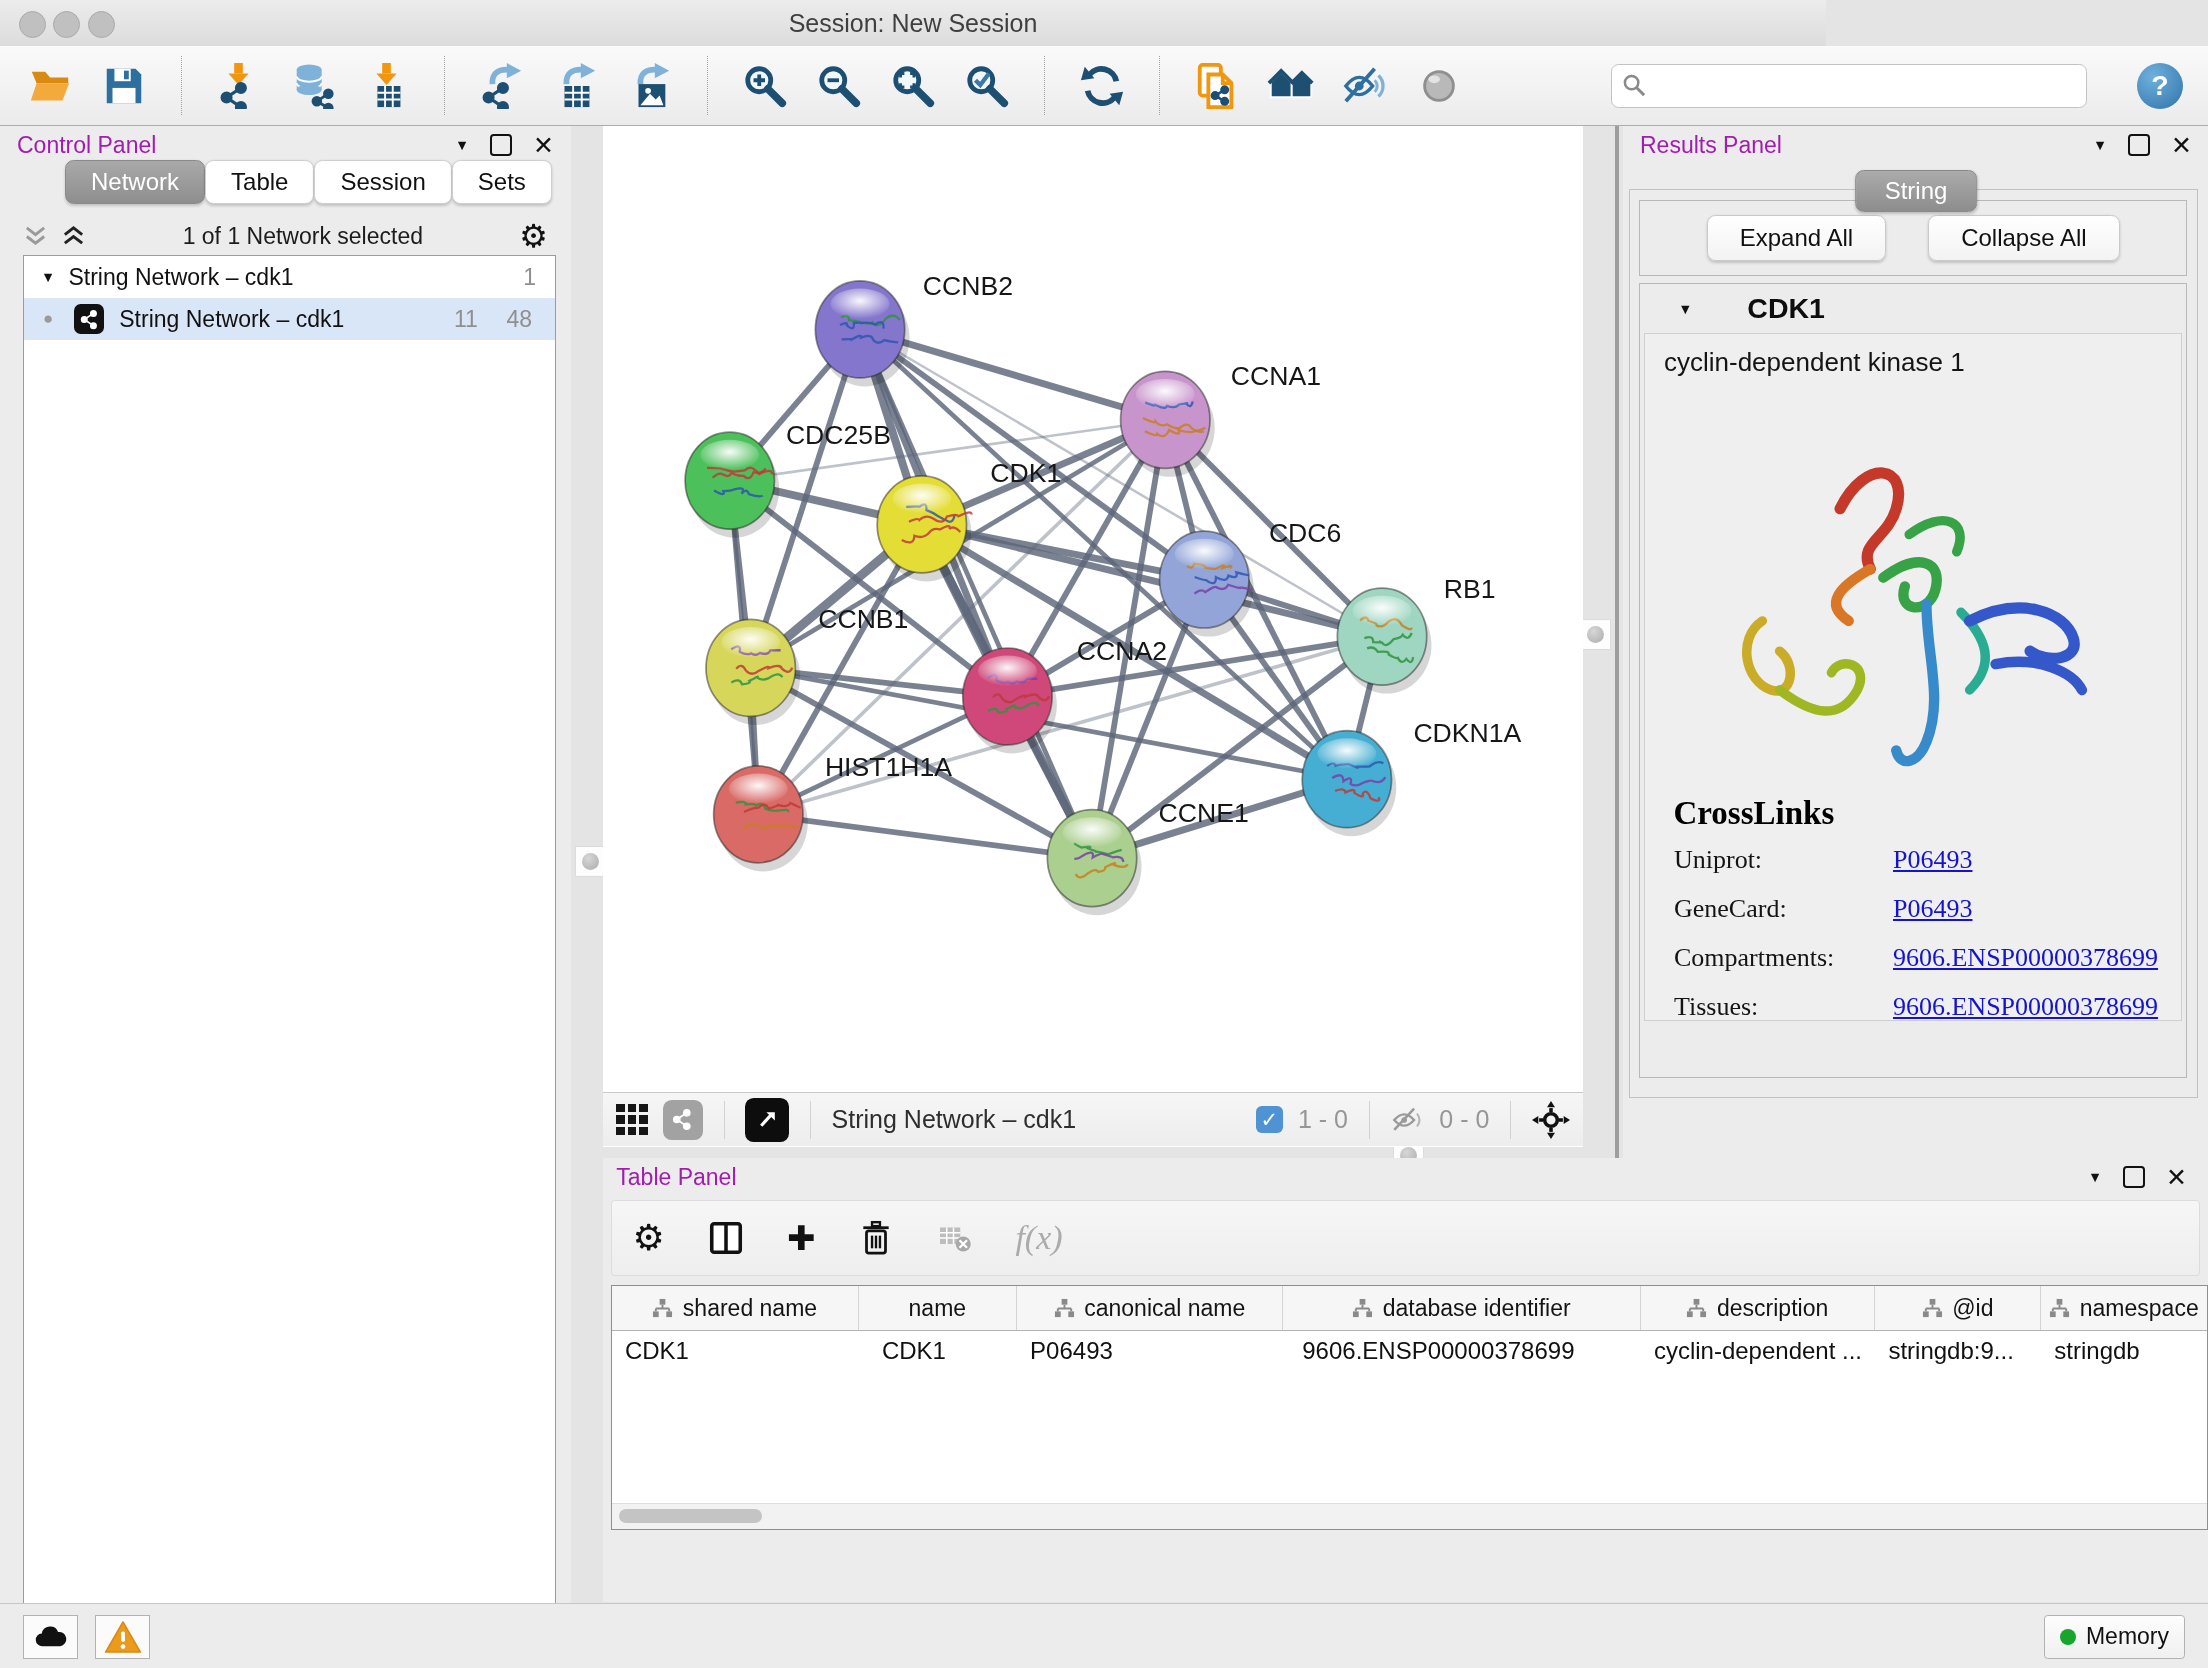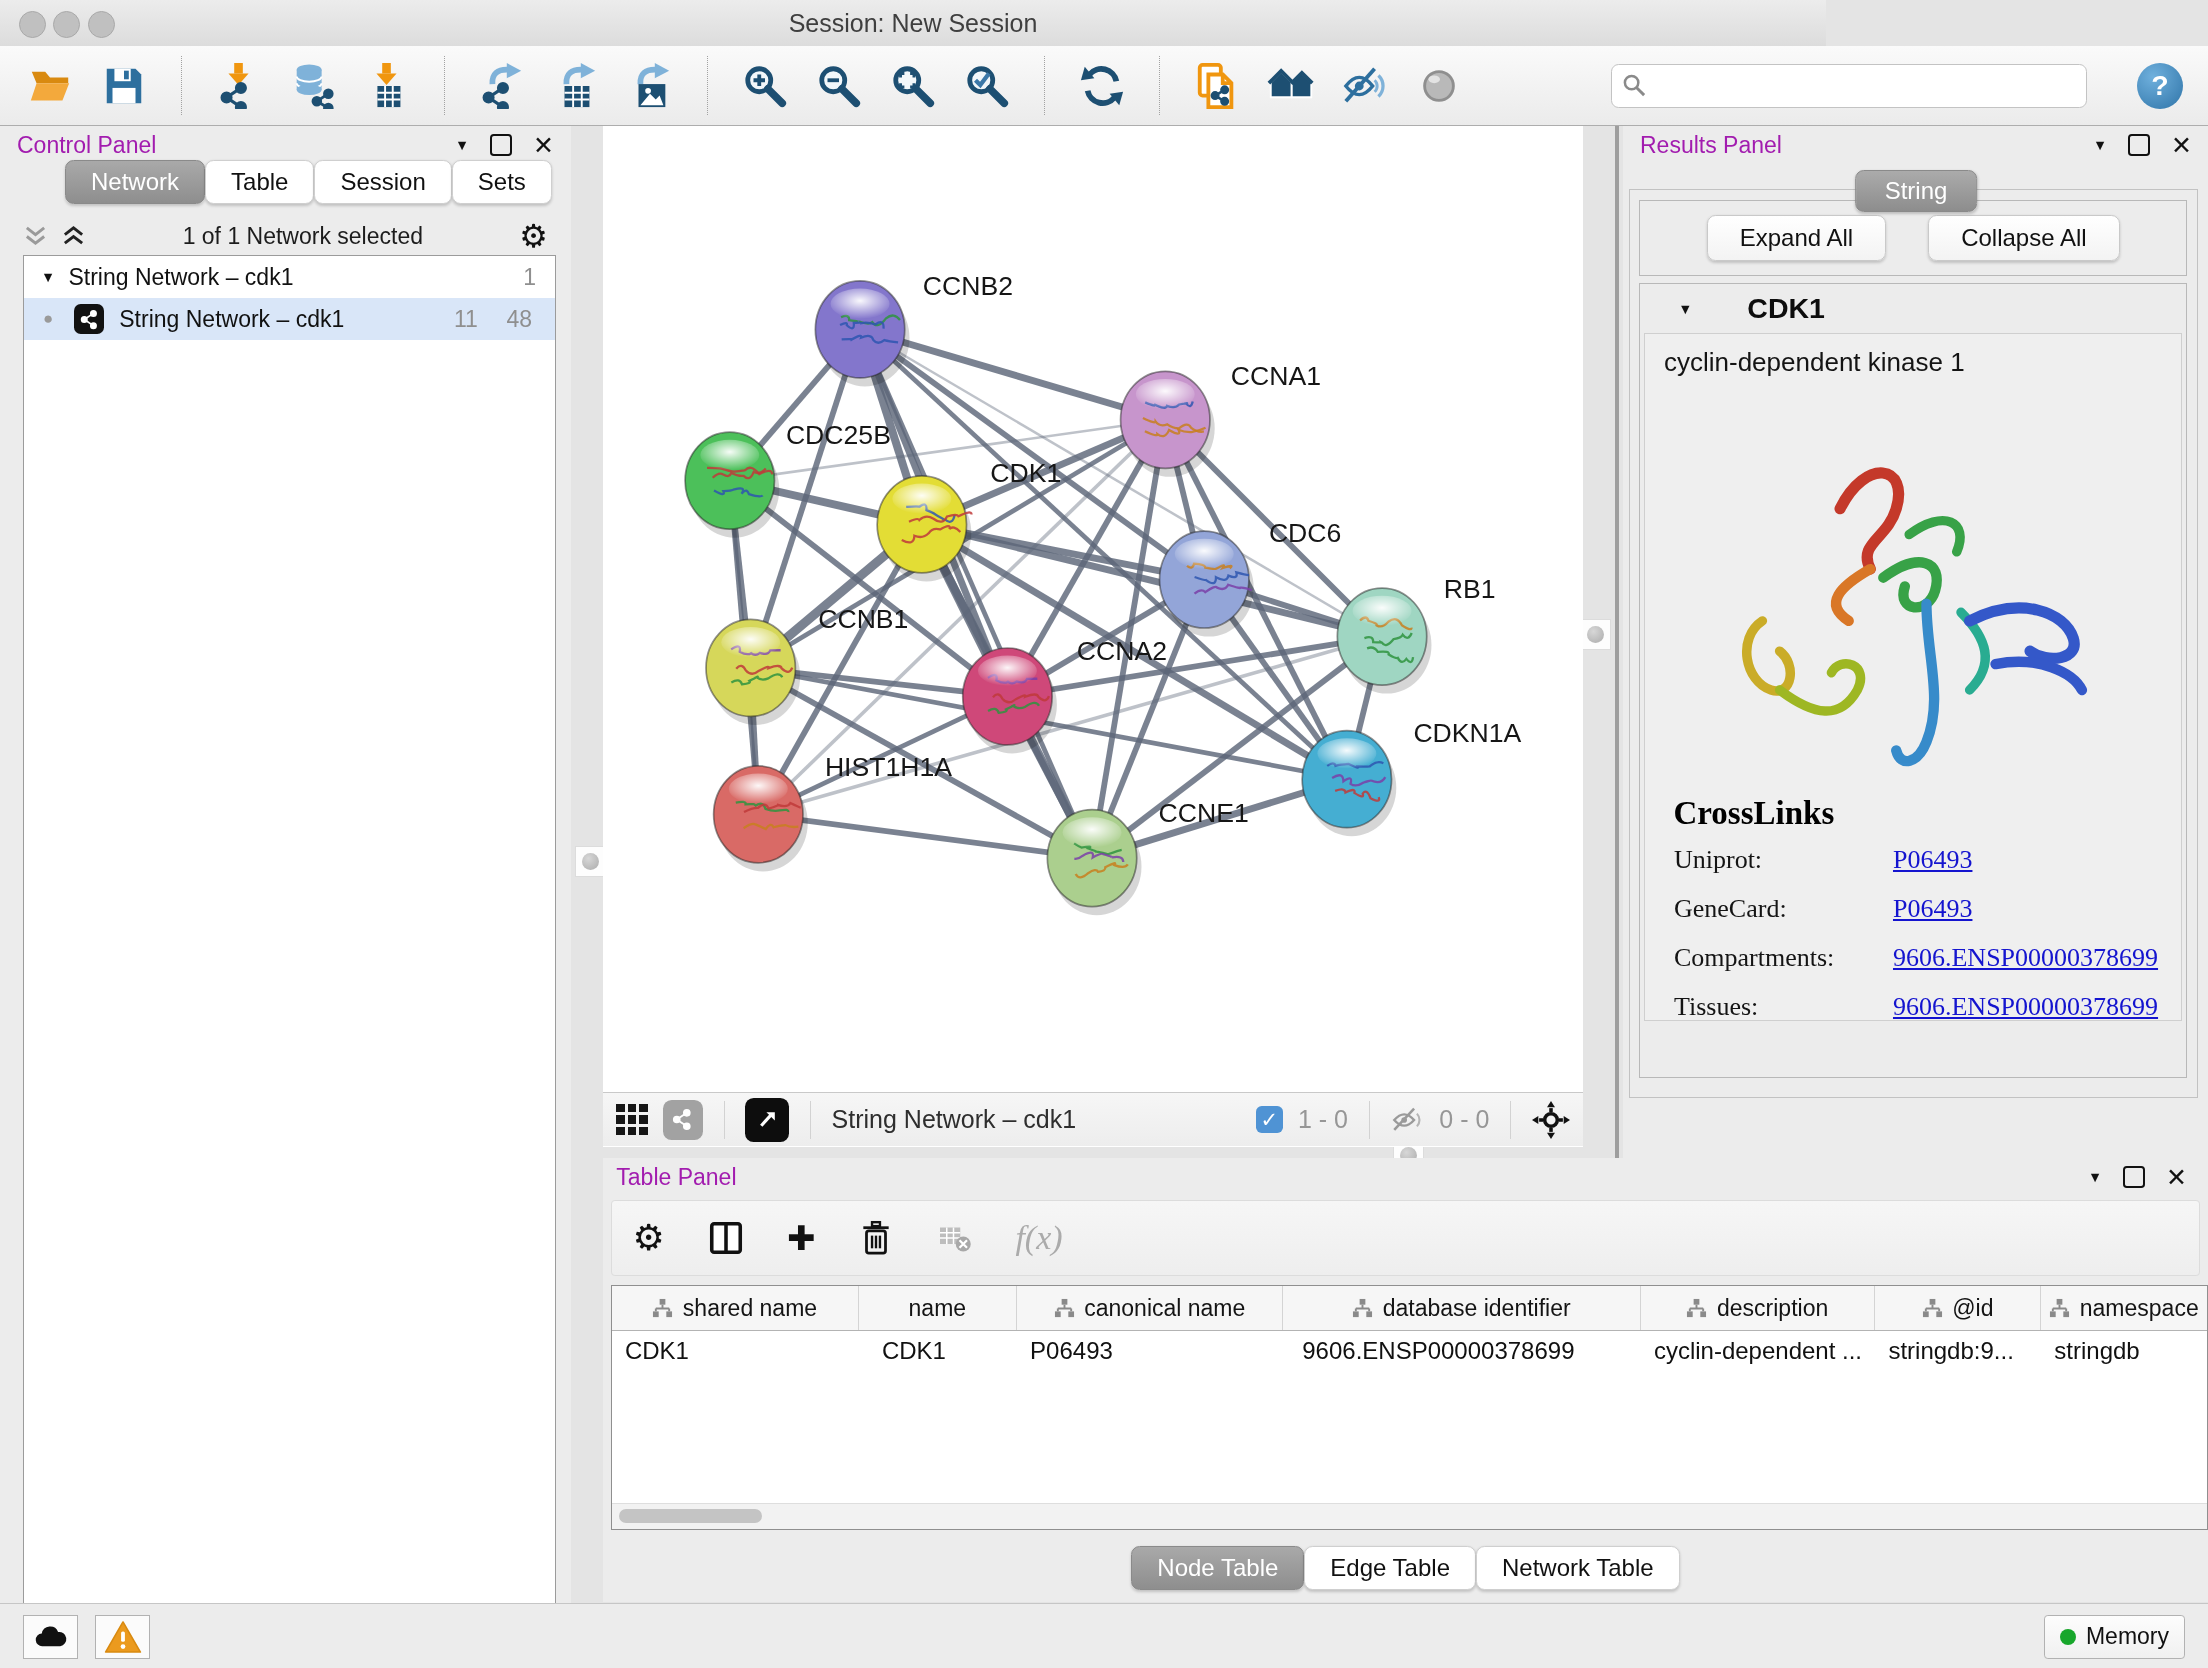--- a/index.html
+++ b/index.html
@@ -737,25 +737,20 @@
       <span class="td col2">P06493</span>
       <span class="td col3" style="padding-left:19px">9606.ENSP00000378699</span>
       <span class="td col4">cyclin-dependent ...</span>
       <span class="td col5">stringdb:9...</span>
       <span class="td col6">stringdb</span>
     </div>
     <div id="tp-scroll">
       <span id="tp-thumb"></span>
     </div>
   </div>
-  <div id="tp-tabs">
-    <span class="tab sel">Node Table</span>
-    <span class="tab">Edge Table</span>
-    <span class="tab">Network Table</span>
-  </div>
 </div>
 
 <div id="statusbar" class="abs">
   <span class="sb-btn" style="left:23px">
     <svg width="34" height="28.5" viewBox="0 0 48 36">
         <path d="M12 32a9 9 0 0 1-1-18 12 12 0 0 1 23-2 8 8 0 0 1 3 20z" fill="#111"></path>
       </svg>
   </span>
   <span class="sb-btn" style="left:95px">
     <svg width="38" height="34" viewBox="0 0 48 42">

